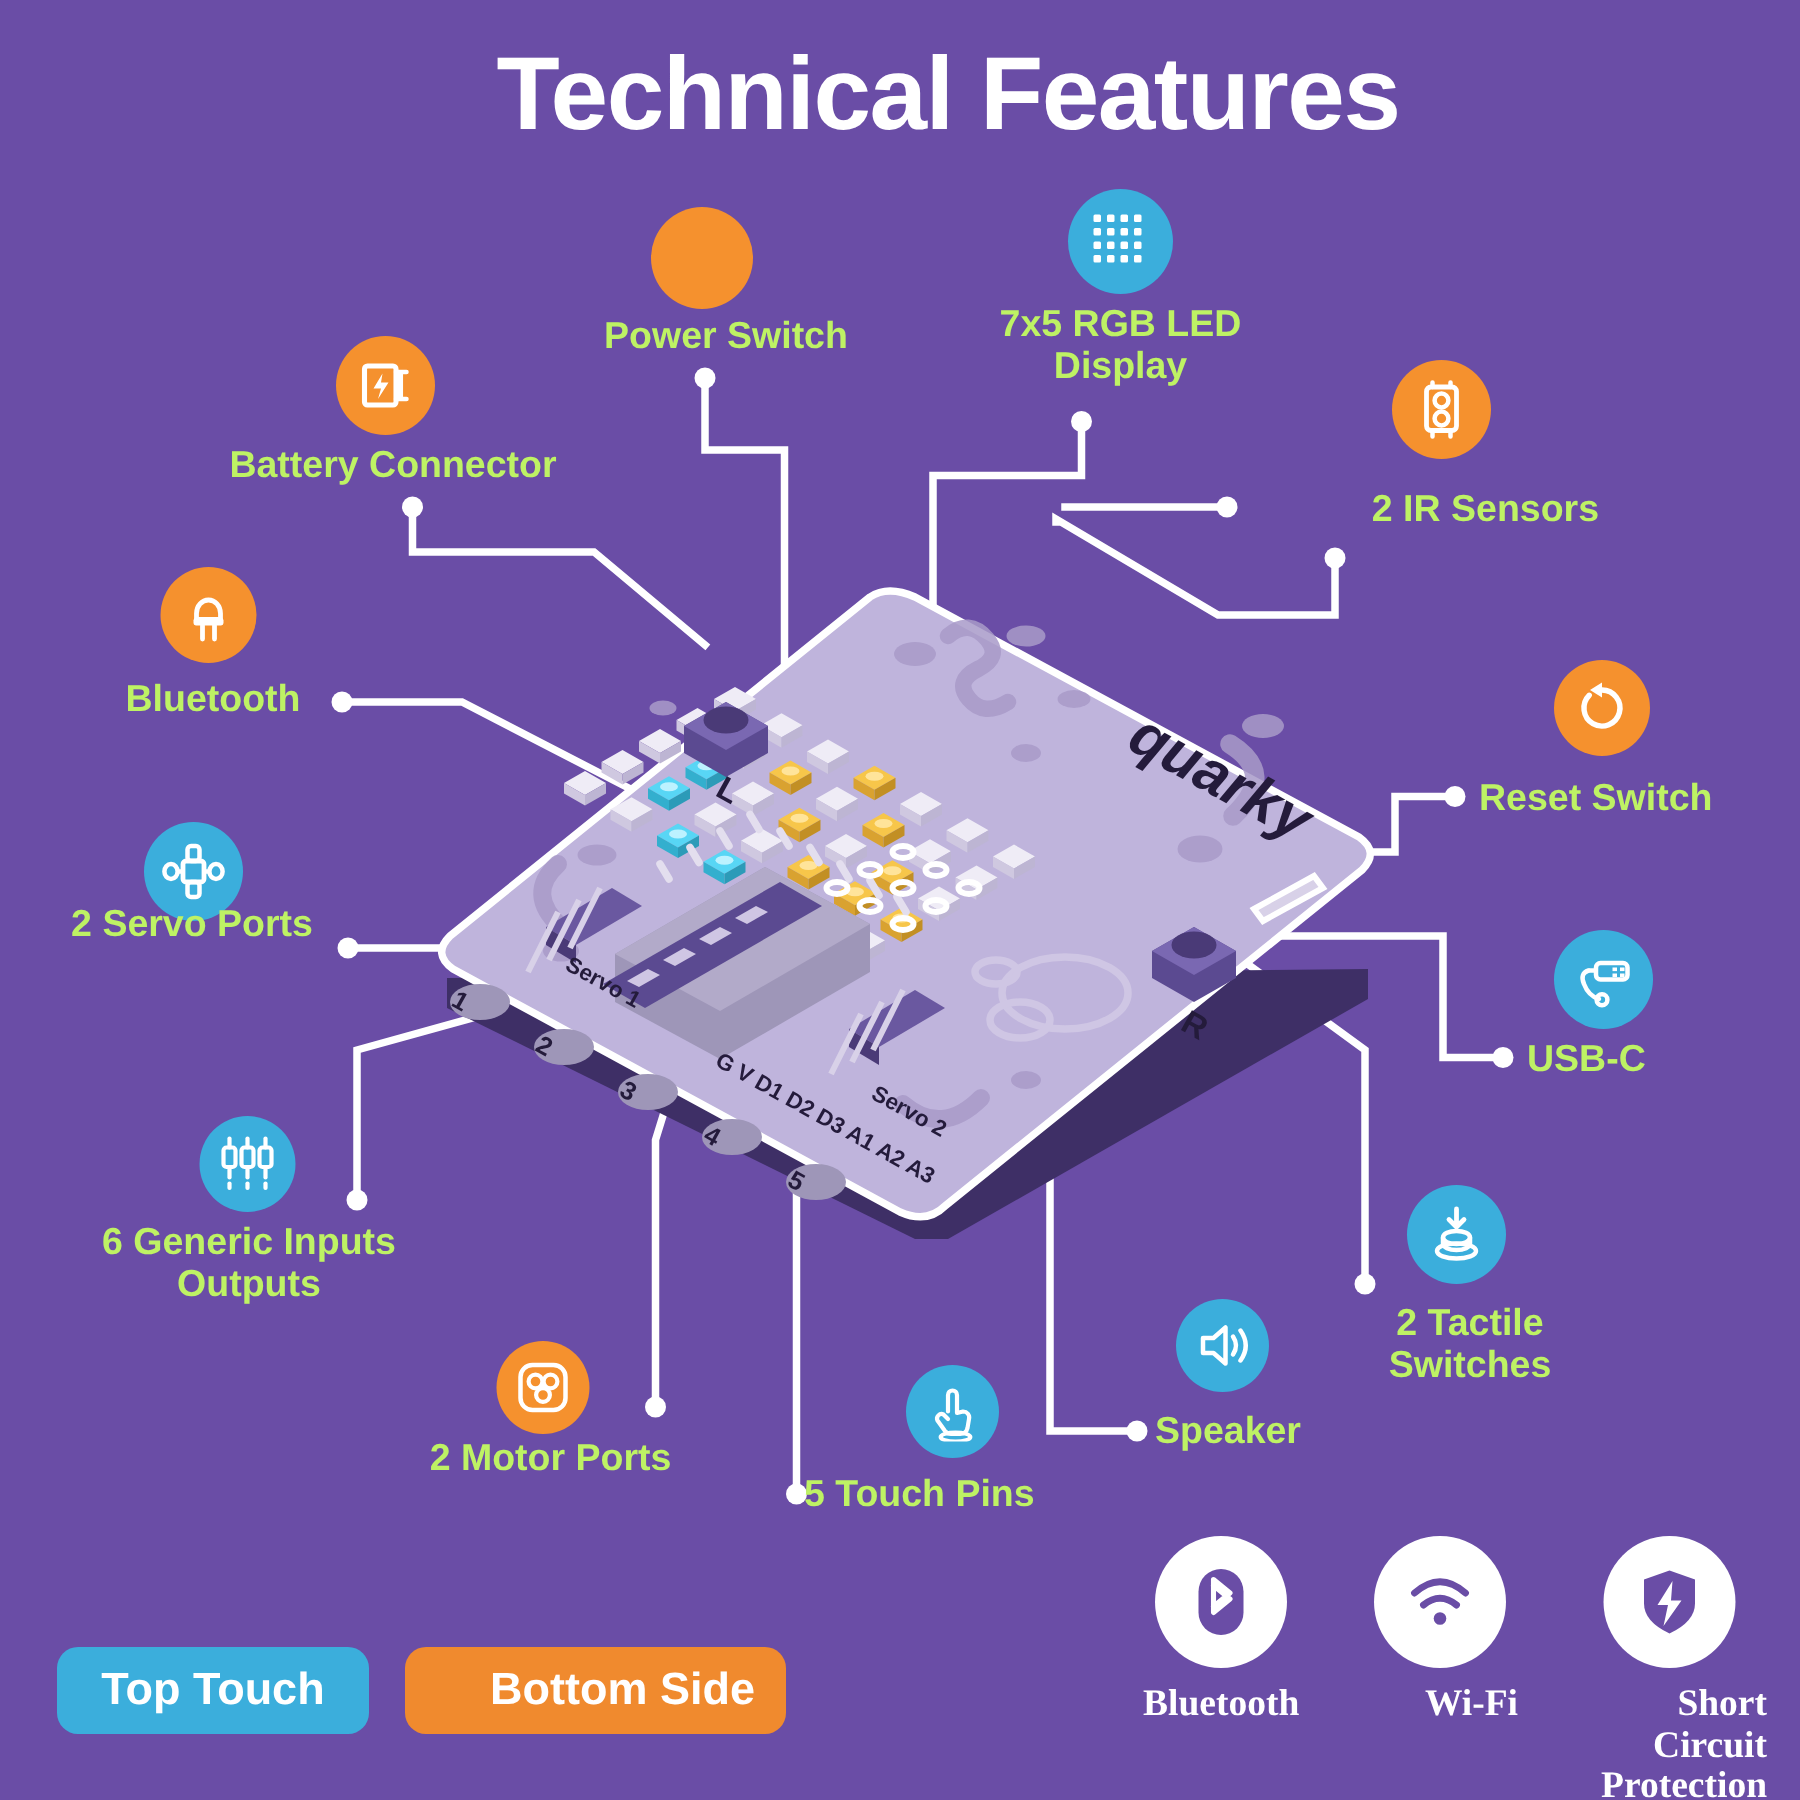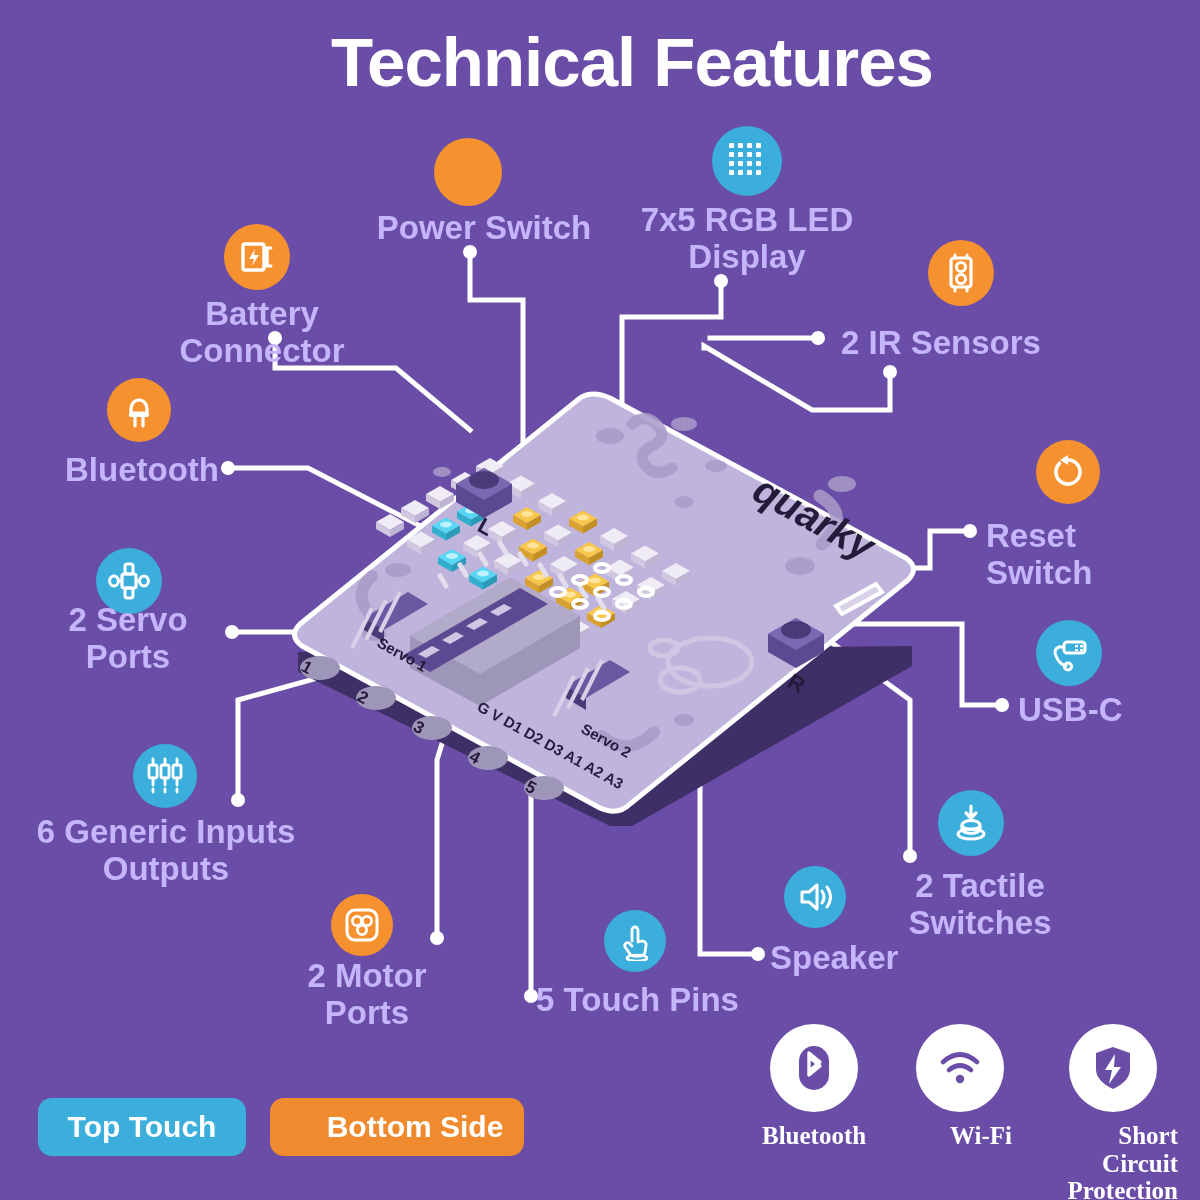--- a/index.html
+++ b/index.html
@@ -21,21 +21,21 @@
   
   #wires{position:absolute;left:0;top:0;width:1200px;height:1200px;}
 
   
   .feat{position:absolute;}
   .feat .ico{
     position:absolute;border-radius:50%;
     display:flex;align-items:center;justify-content:center;
   }
   .feat .lbl{
-    position:absolute;color:#c4b5fd;font-weight:bold;font-size:33px;
+    position:absolute;color:#bef264;font-weight:bold;font-size:25px;
     line-height:1.12;white-space:pre-line;
   }
   .ico.orange{background:#F5912E;}
   .ico.blue{background:#3BAEDC;}
   .ico svg{display:block;}
 
   
   .badge{position:absolute;text-align:right;font-family:Liberation Serif, serif;}
   .badge .disc{
     width:88px;height:88px;border-radius:50%;background:#fff;
@@ -347,21 +347,21 @@
   <div class="feat">
     <div class="ico orange" style="left:928px;top:240px;width:66px;height:66px;">
       <svg width="40" height="40" viewBox="0 0 40 40">
         <rect x="10" y="5" width="20" height="29" rx="3" fill="none" stroke="#fff" stroke-width="3.2"></rect>
         <circle cx="20" cy="14" r="4.6" fill="none" stroke="#fff" stroke-width="3"></circle>
         <circle cx="20" cy="26" r="4.6" fill="none" stroke="#fff" stroke-width="3"></circle>
         <path d="M14,34 L14,38 M26,34 L26,38" stroke="#fff" stroke-width="3" stroke-linecap="round"></path>
         <path d="M14,5 L14,2 M26,5 L26,2" stroke="#fff" stroke-width="3" stroke-linecap="round"></path>
       </svg>
     </div>
-    <div class="lbl" style="left:838px;top:325px;width:206px;text-align:center;">2 IR Sensors</div>
+    <div class="lbl" style="left:860px;top:325px;width:206px;text-align:right;">2 IR Sensors</div>
   </div>
 
   <div class="feat">
     <div class="ico orange" style="left:107px;top:378px;width:64px;height:64px;">
       <svg width="38" height="38" viewBox="0 0 38 38">
         <path d="M11,18 A8,9 0 0 1 27,18 L27,22 L11,22 Z" fill="none" stroke="#fff" stroke-width="3.2" stroke-linejoin="round"></path>
         <rect x="9" y="21" width="20" height="5" rx="1.6" fill="#fff"></rect>
         <path d="M15,26 L15,35 M23,26 L23,35" stroke="#fff" stroke-width="3.2" stroke-linecap="round"></path>
       </svg>
     </div>

